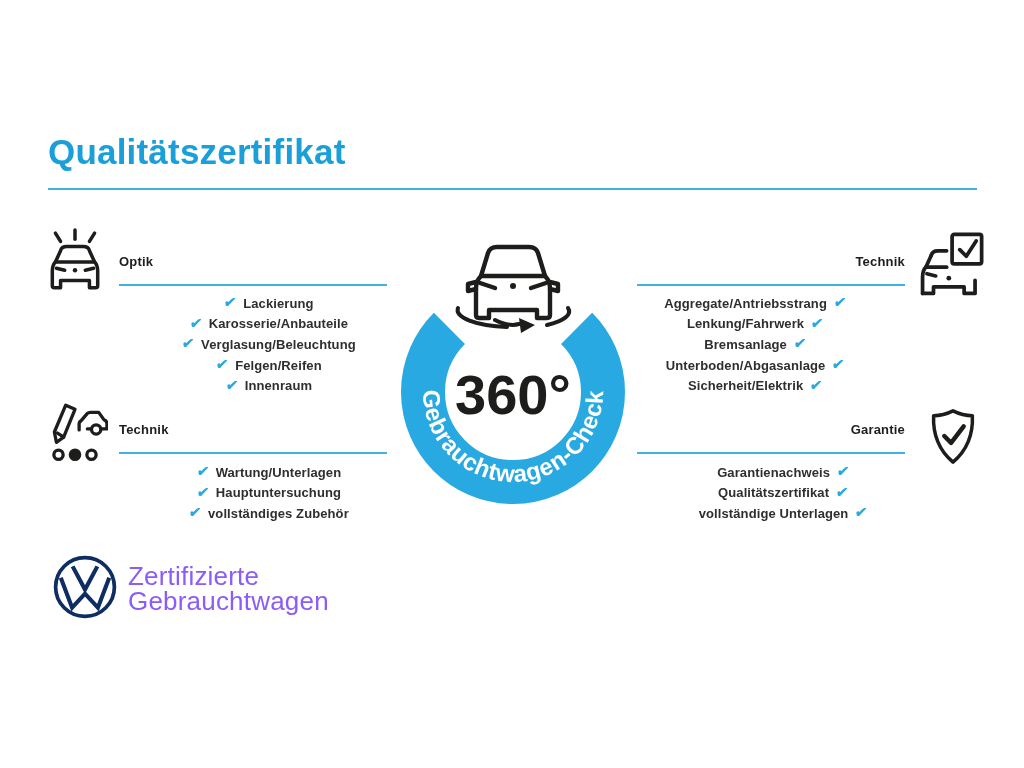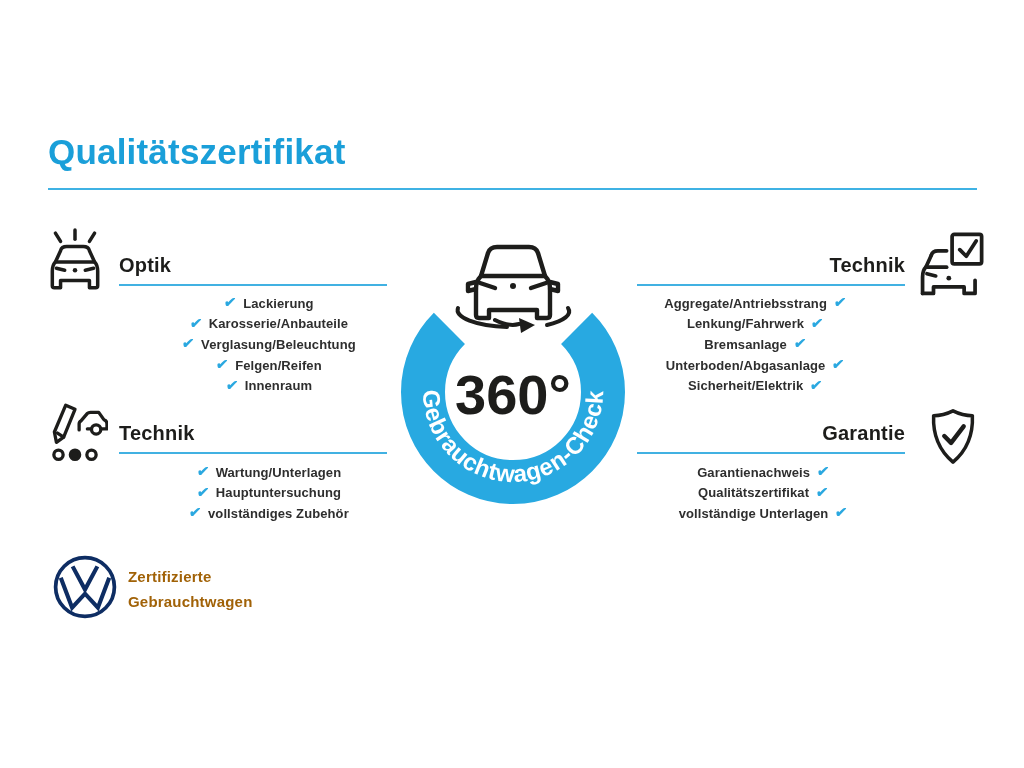--- a/index.html
+++ b/index.html
@@ -10,21 +10,21 @@
   }
   .canvas{position:relative;width:1024px;height:768px;background:#ffffff;overflow:hidden;padding-left:18px;}
 
   .page-title{
     position:absolute;left:48px;top:132px;
     font-size:35px;font-weight:700;color:#1a9fd9;letter-spacing:.2px;
   }
   .title-rule{position:absolute;left:48px;top:188px;width:929px;height:2px;background:#3fb2e4;}
 
   .sec-header{
-    position:absolute;font-size:20px;font-weight:700;color:#1d1d1b;letter-spacing:.2px;
+    position:absolute;font-size:13px;font-weight:700;color:#1d1d1b;letter-spacing:.2px;
   }
   .sec-header.right{text-align:right;width:268px;}
   .sec-rule{position:absolute;height:2px;background:#41b1e2;width:268px;}
 
   ul.checklist{
     position:absolute;list-style:none;margin:0;padding:0;width:300px;
   }
   ul.checklist li{
     display:flex;align-items:center;height:20.6px;
     font-size:13px;font-weight:600;color:#2e2e2e;letter-spacing:.1px;
@@ -36,21 +36,21 @@
     transform:skewX(-8deg) translateY(-1px);
   }
   .check::before{content:"\2714";}
   ul.checklist.left .check{margin-right:7px;}
   ul.checklist.right .check{margin-left:7px;}
 
   .icon-box{position:absolute;}
 
   .footer-text{
     position:absolute;left:128px;top:564px;
-    font-size:15px;font-weight:700;color:#a16207;line-height:25px;letter-spacing:.2px;
+    font-size:26px;font-weight:400;color:#8b5cf6;line-height:25px;letter-spacing:.2px;
   }
 </style>
 </head>
 <body>
 
 <div class="canvas">
 
   <div class="page-title">Qualitätszertifikat</div>
   <div class="title-rule"></div>
 
@@ -162,21 +162,21 @@
 
   <div class="icon-box" style="left:922px;top:404px;width:62px;height:66px;">
     <svg width="62" height="66" viewBox="0 0 64 62" fill="none" stroke="#1d1d1b" stroke-width="3.6" stroke-linecap="round" stroke-linejoin="round">      
         <path d="M 32 4 C 38 7 46 9 52 9 C 53 31 45 46 32 57 C 19 46 11 31 12 9 C 18 9 26 7 32 4 Z"></path>
       <path d="M 23 30 L 30 37 L 43 20" stroke-width="4.6"></path>
     </svg>
   </div>
 
   <div class="sec-header right" style="left:637px;top:422px;">Garantie</div>
   <div class="sec-rule" style="left:637px;top:452px;"></div>
-  <ul class="checklist right" style="left:613px;top:462px;">
+  <ul class="checklist right" style="left:633px;top:462px;">
     <li>
         <span>Garantienachweis</span>
         <span class="check"></span>
       </li>
     <li>
         <span>Qualitätszertifikat</span>
         <span class="check"></span>
       </li>
     <li>
         <span>vollständige Unterlagen</span>

